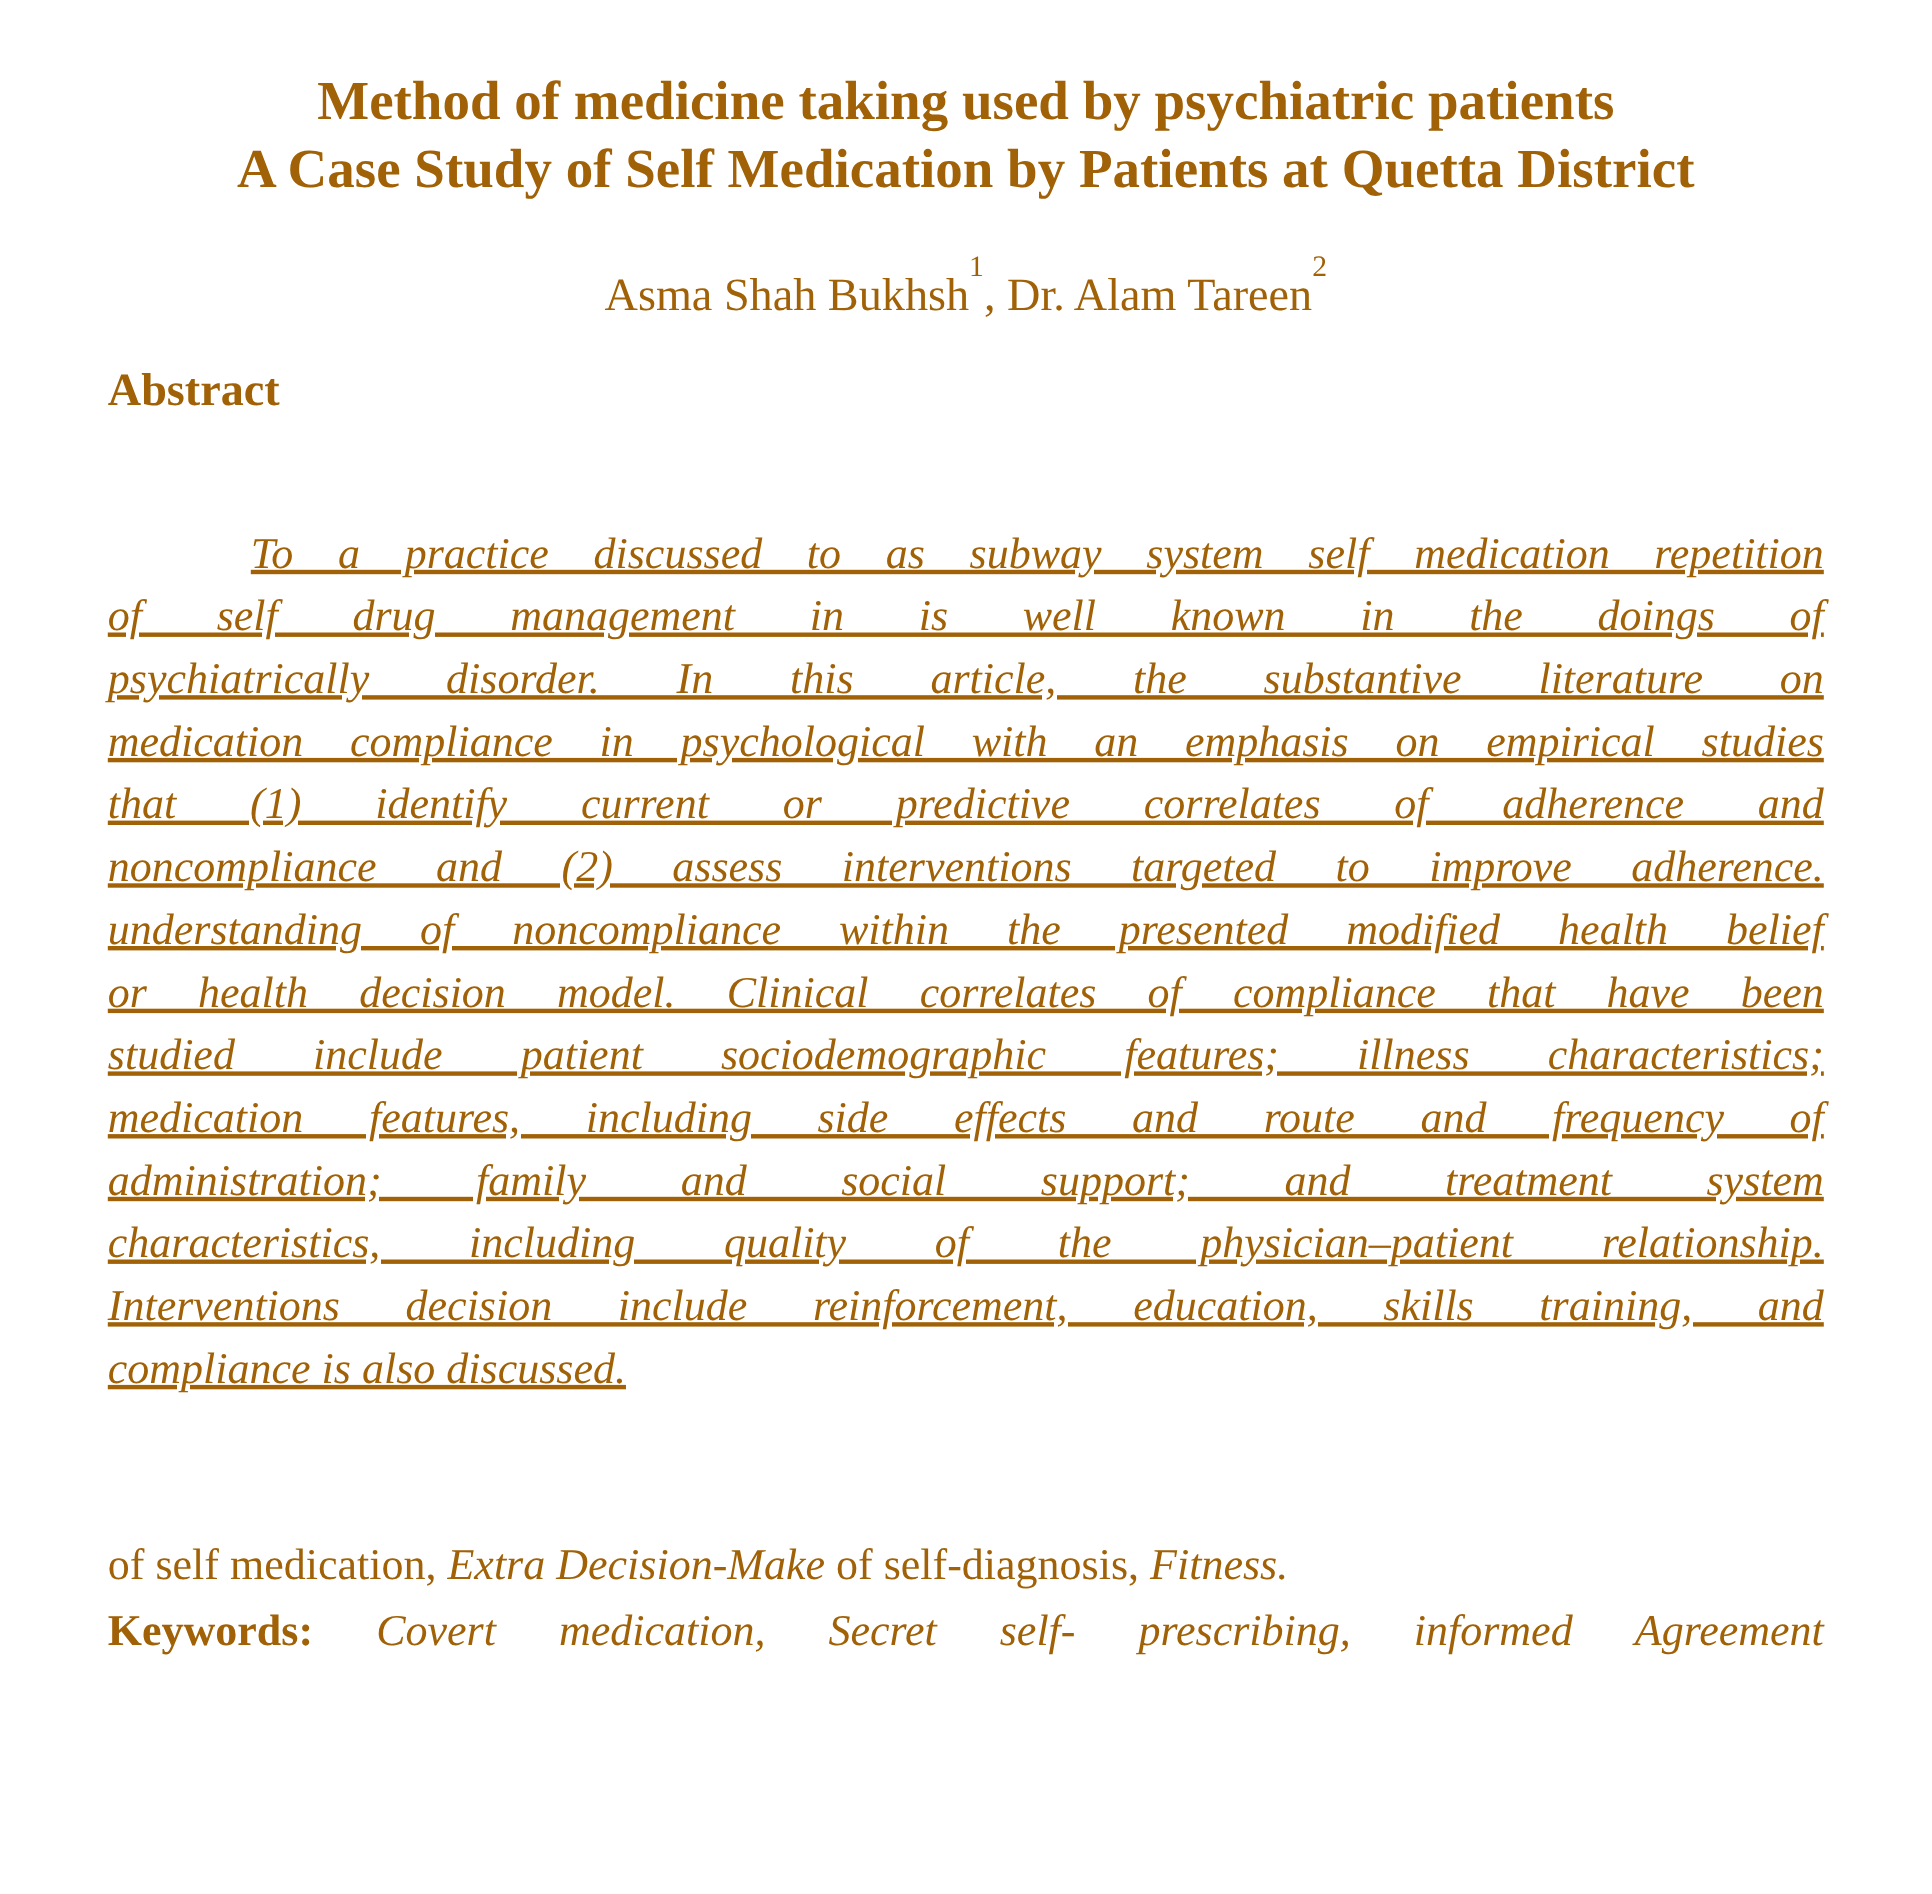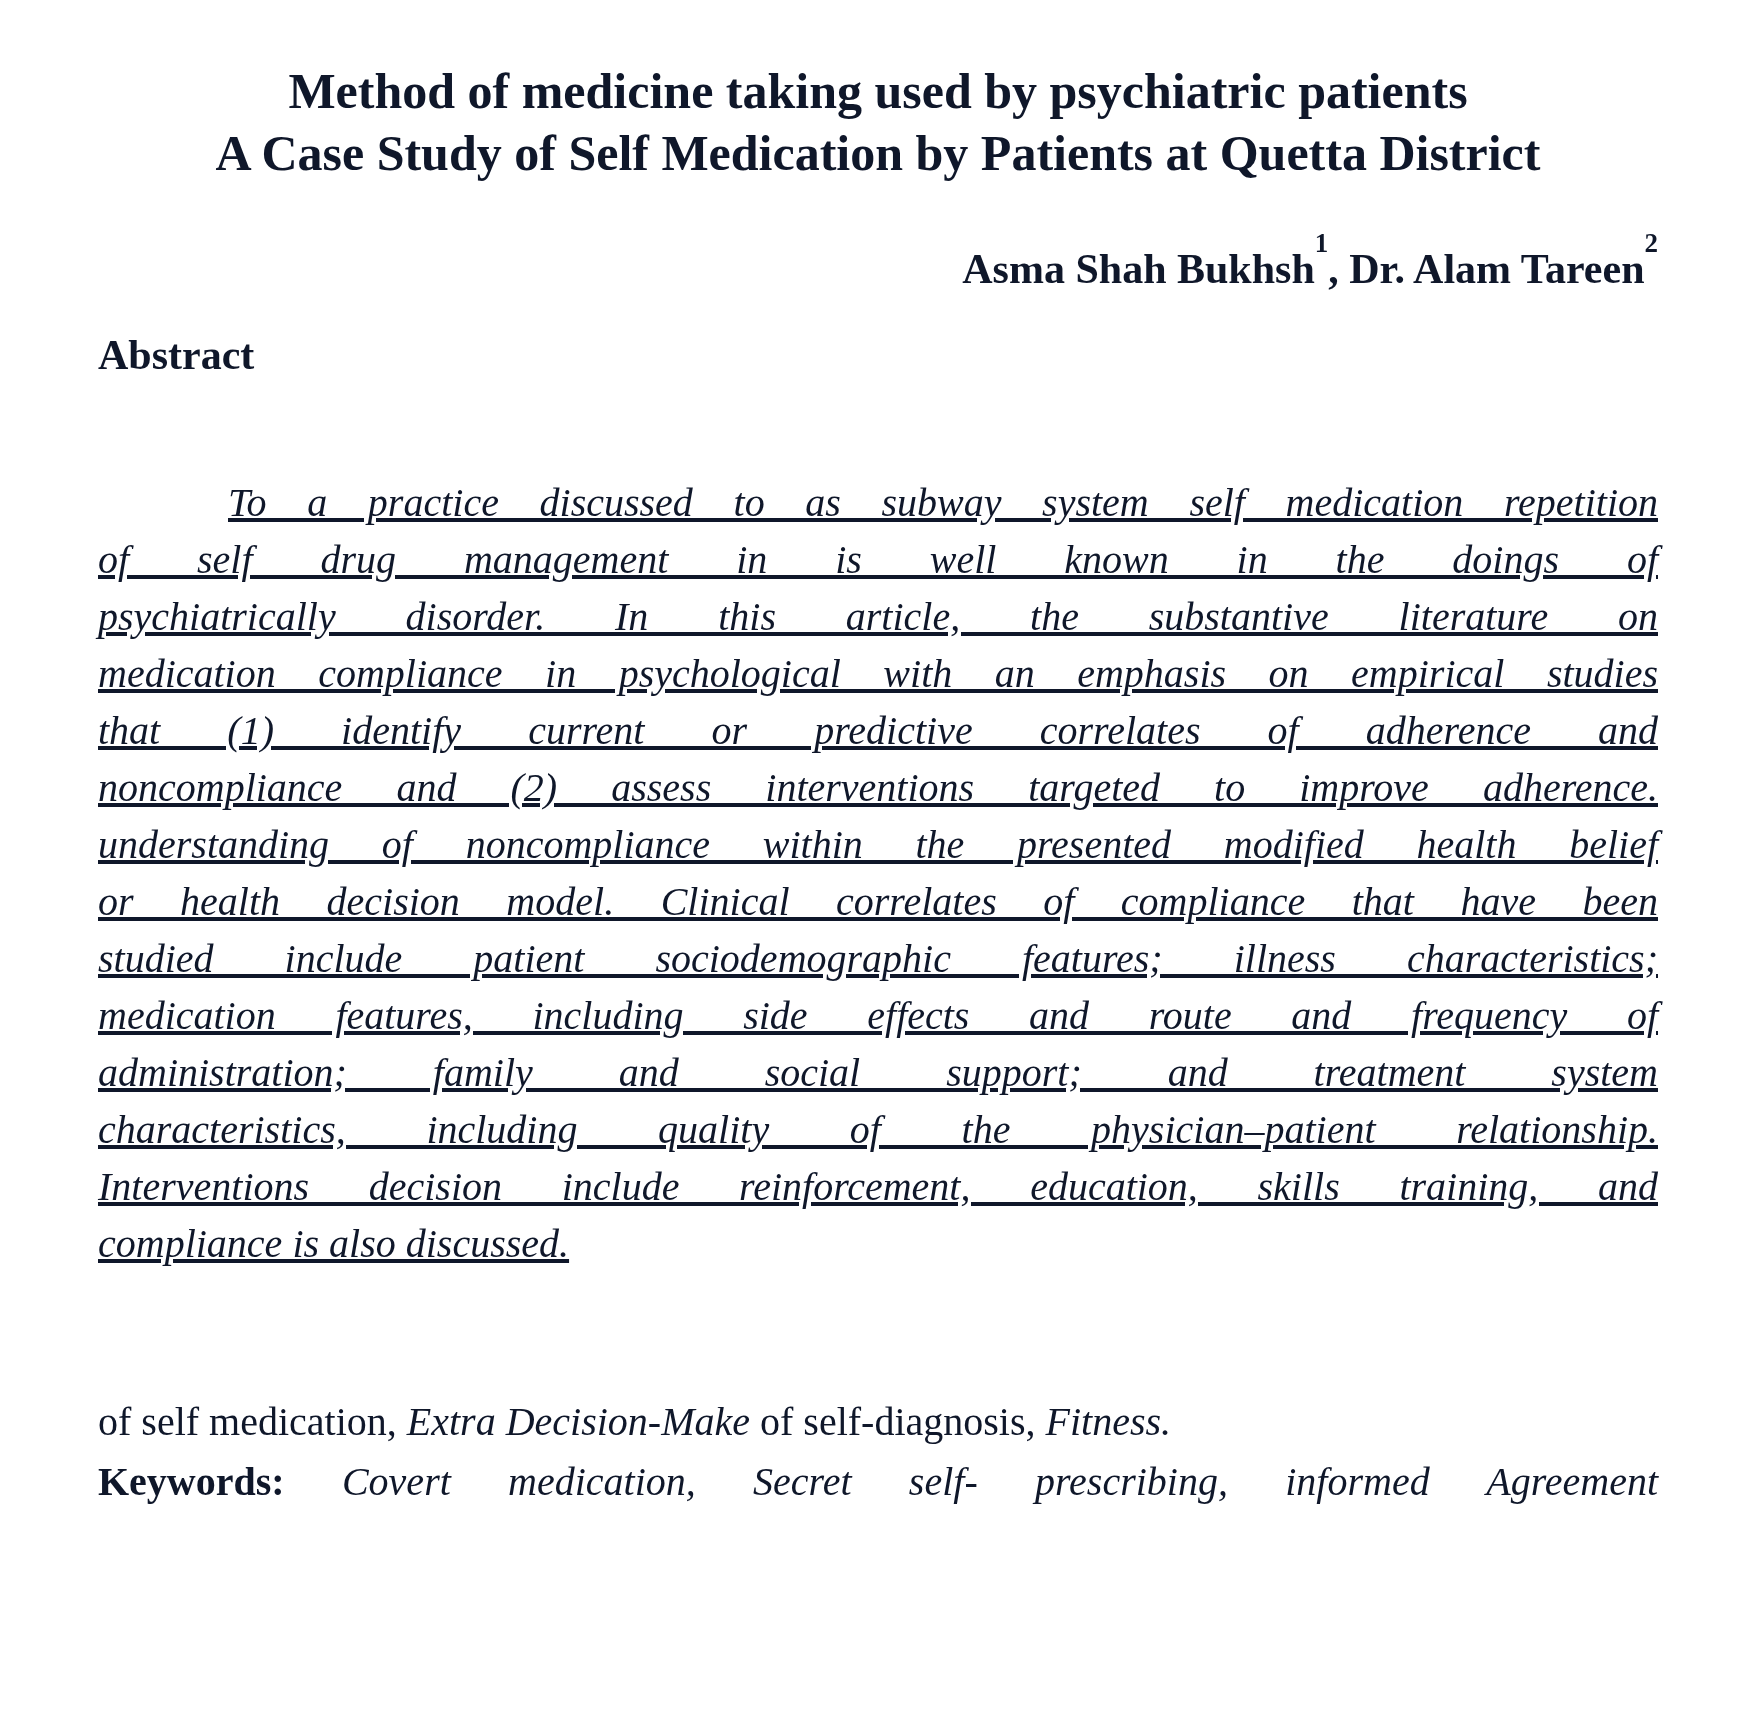--- a/index.html
+++ b/index.html
@@ -1,34 +1,34 @@
 <!DOCTYPE html>
 <html><head>
 <meta charset="utf-8">
 <style>
   * { margin: 0; padding: 0; box-sizing: border-box; }
   html, body { background: #ffffff; }
   .page {
     width: 1756px;
     height: 1722px;
     background: #ffffff;
-    color: #0f172a;
+    color: #a16207;
     font-family: "Liberation Serif", "DejaVu Serif", serif;
     padding: 60px 98px 0 98px;
     overflow: hidden;
   }
   .title-block {
     text-align: center;
     font-weight: bold;
     font-size: 50px;
     line-height: 62px;
   }
   .authors-line {
-    text-align: right;
-    font-weight: bold;
+    text-align: center;
+    font-weight: normal;
     font-size: 42px;
     line-height: 54px;
     margin-top: 58px;
   }
   .authors-line sup {
     font-size: 27px;
     position: relative;
     top: -16px;
     line-height: 0;
   }

